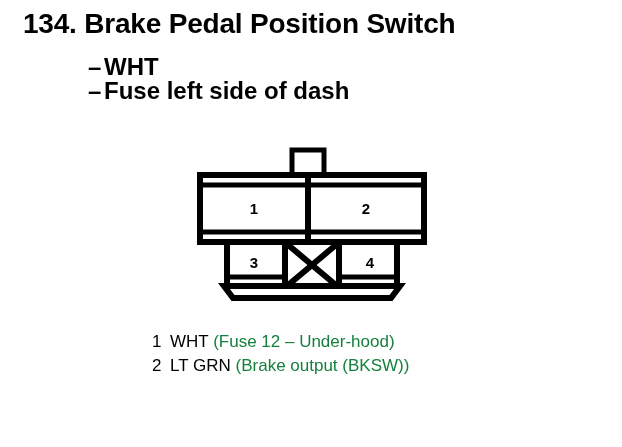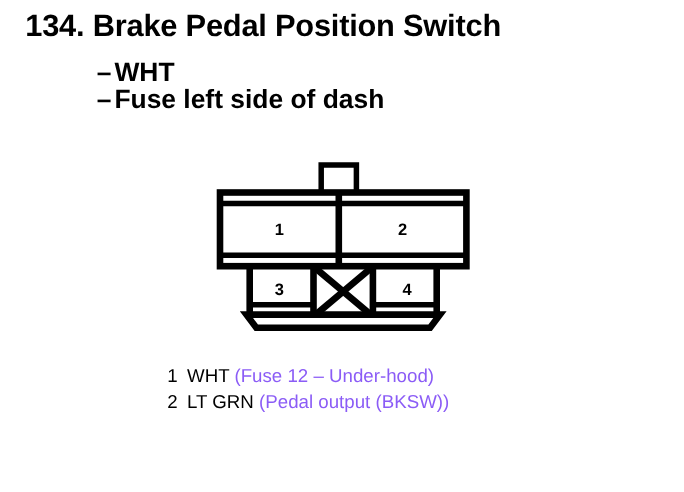--- a/index.html
+++ b/index.html
@@ -82,21 +82,21 @@
   }
   .legend-idx {
     display: inline-block;
     width: 18px;
     color: #000000;
   }
   .legend-color {
     color: #000000;
   }
   .legend-desc {
-    color: #8b5cf6;
+    color: #15803d;
     text-align: right;
   }
 </style>
 </head>
 <body>
 
 <div class="page-title">134. Brake Pedal Position Switch</div>
 
 <div class="notes">
   <span class="note-row">
@@ -148,15 +148,15 @@
   </svg>
 </div>
 
 <div class="legend">
   <span class="legend-row">
     <span class="legend-idx">1</span><span class="legend-color">WHT</span>
     <span class="legend-desc">(Fuse 12 – Under-hood)</span>
   </span>
   <span class="legend-row">
     <span class="legend-idx">2</span><span class="legend-color">LT GRN</span>
-    <span class="legend-desc">(Pedal output (BKSW))</span>
+    <span class="legend-desc">(Brake output (BKSW))</span>
   </span>
 </div>
 
 </body></html>

